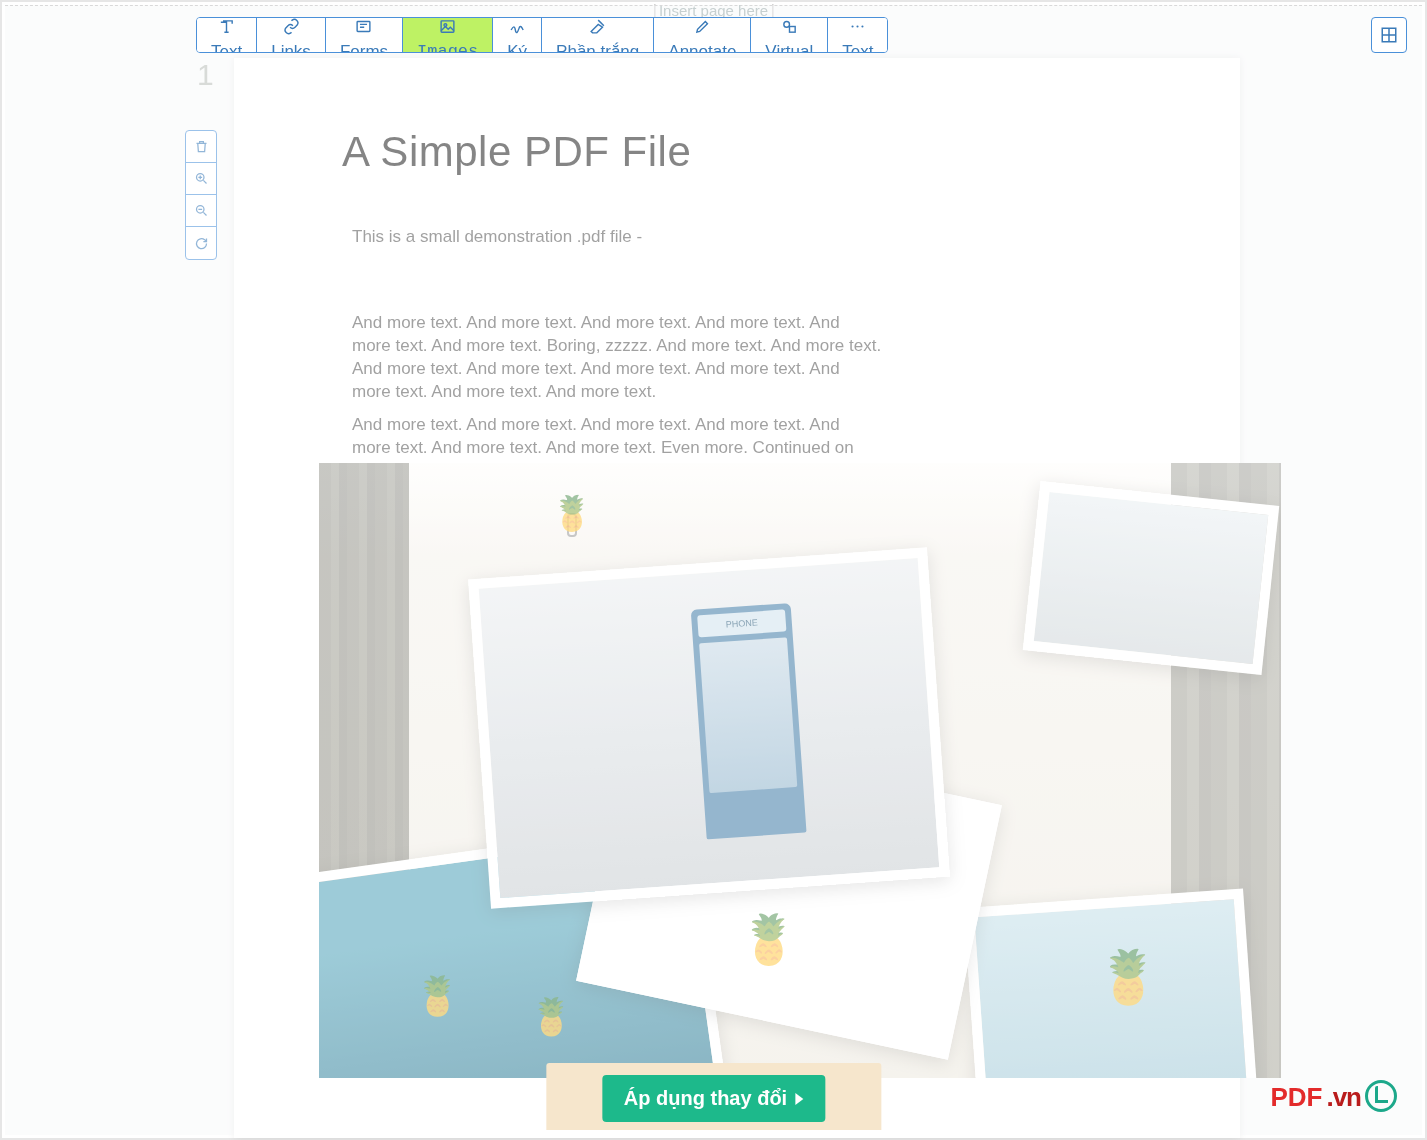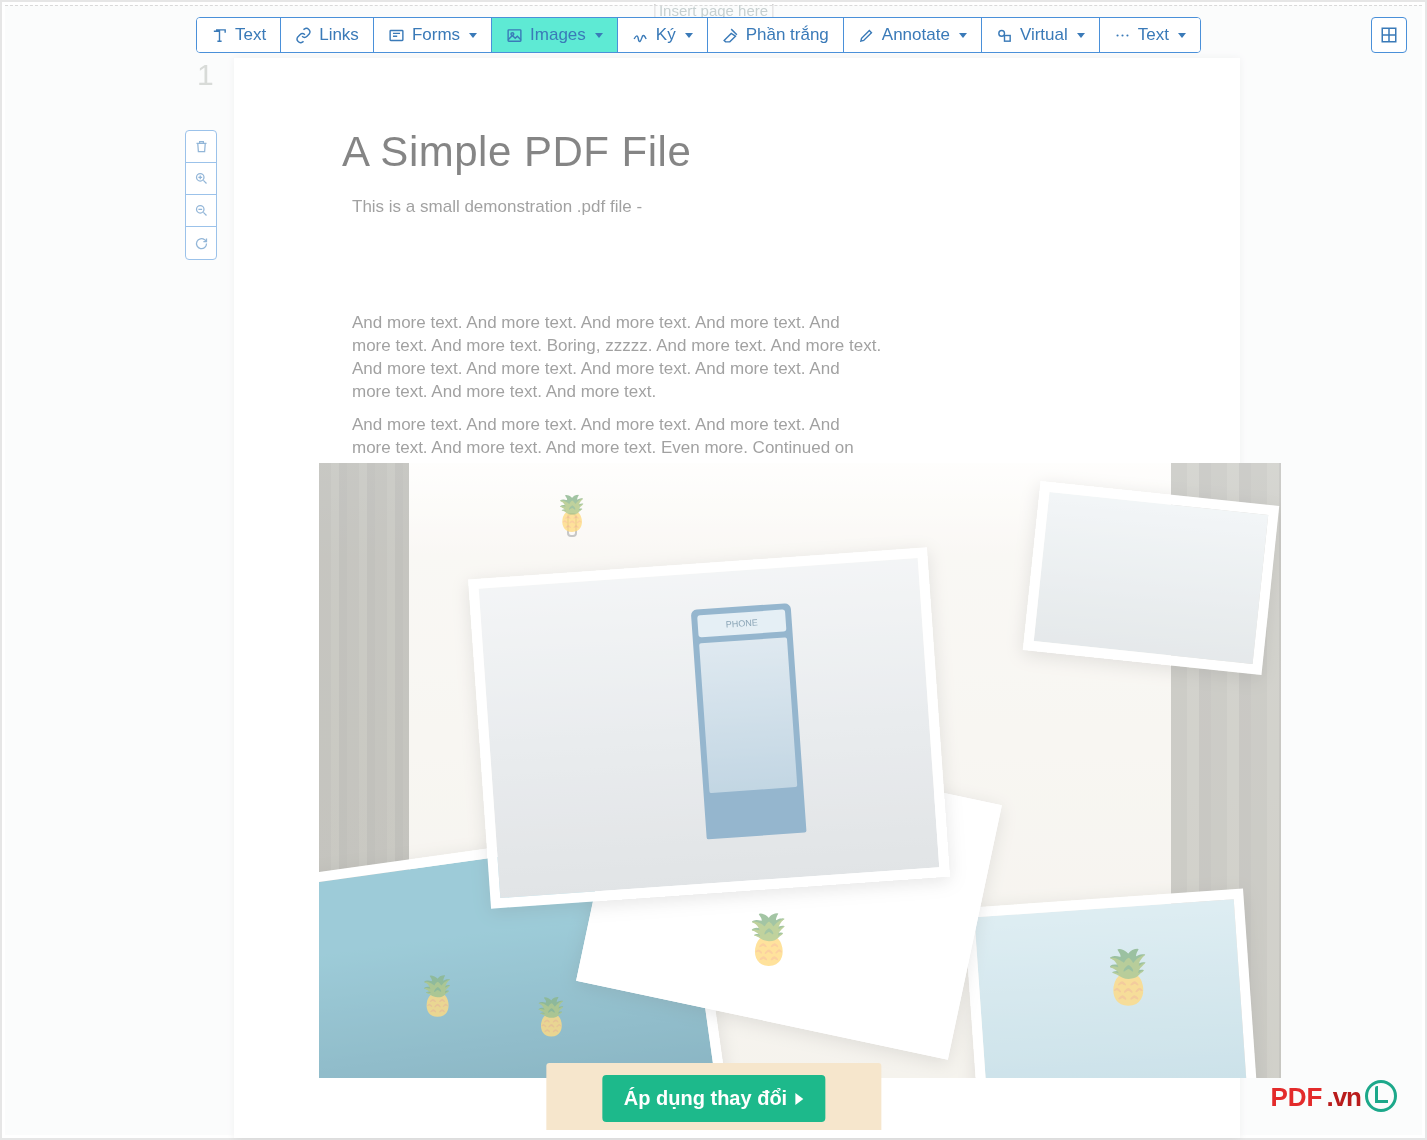--- a/index.html
+++ b/index.html
@@ -50,23 +50,24 @@
 .toolbar-item {
   display: flex;
   align-items: center;
   gap: 7px;
   padding: 0 14px;
   border-right: 1px solid #4a90d9;
   color: #3a7ab8;
   font-size: 17px;
   cursor: pointer;
   background: #fff;
+  flex-direction: column;
 }
 .toolbar-item:last-child { border-right: none; }
-.toolbar-item.active { background: #5eead4; }
+.toolbar-item.active { background: #bef264; font-family: Liberation Mono, monospace; }
 .toolbar-item .icon { display: inline-flex; }
 .caret {
   width: 0; height: 0;
   border-left: 4px solid transparent;
   border-right: 4px solid transparent;
   border-top: 5px solid #3a7ab8;
   margin-left: 2px;
 }
 .grid-btn {
   position: absolute;
@@ -142,21 +143,21 @@
   z-index: 4;
 }
 .body-text {
   position: absolute;
   left: 350px;
   color: #555;
   font-size: 17px;
   line-height: 1.35;
   z-index: 4;
 }
-.body-text.p1 { top: 194px; }
+.body-text.p1 { top: 224px; }
 .body-text.p2 { top: 249px; width: 490px; }
 .body-text.p3 { top: 310px; width: 530px; }
 .body-text.p4 { top: 412px; width: 530px; }
 .image-area {
   position: absolute;
   top: 461px;
   left: 317px;
   width: 962px;
   height: 615px;
   z-index: 4;

